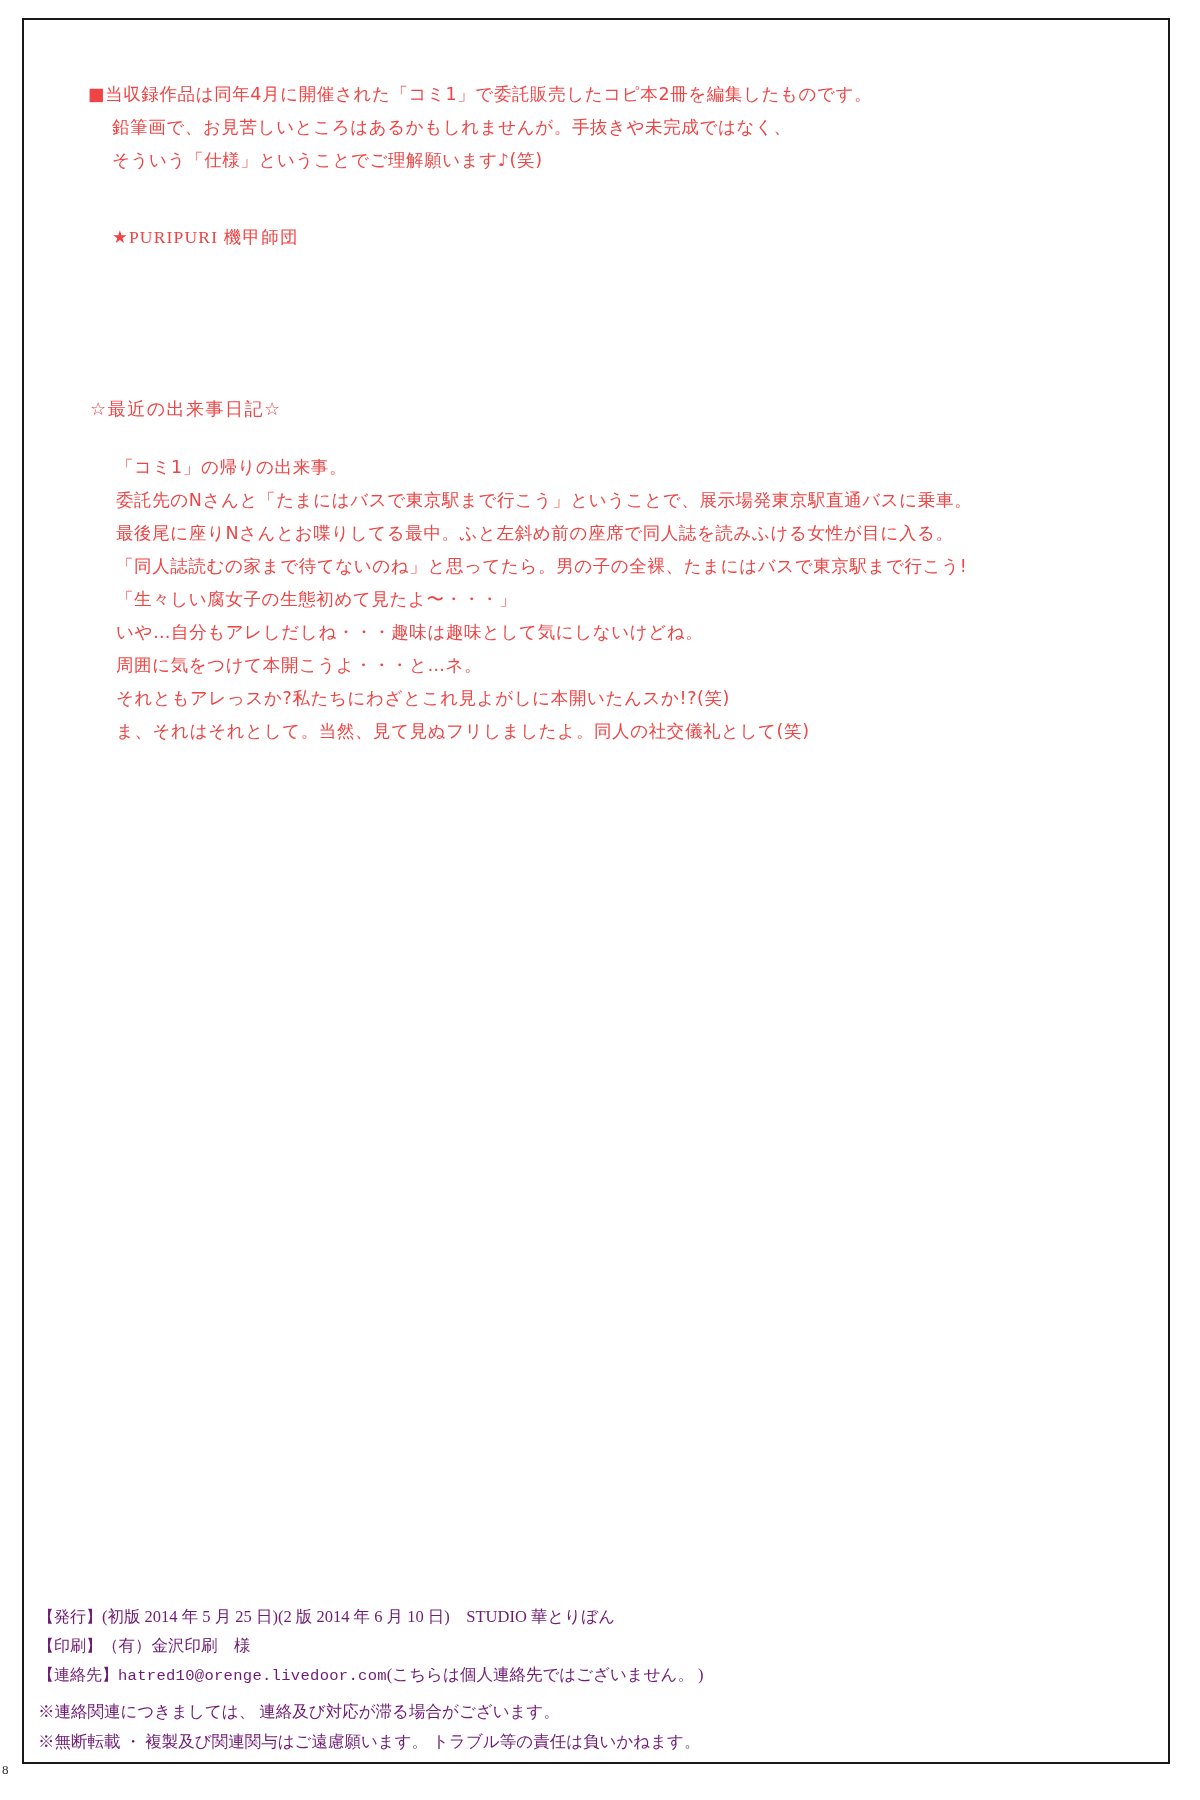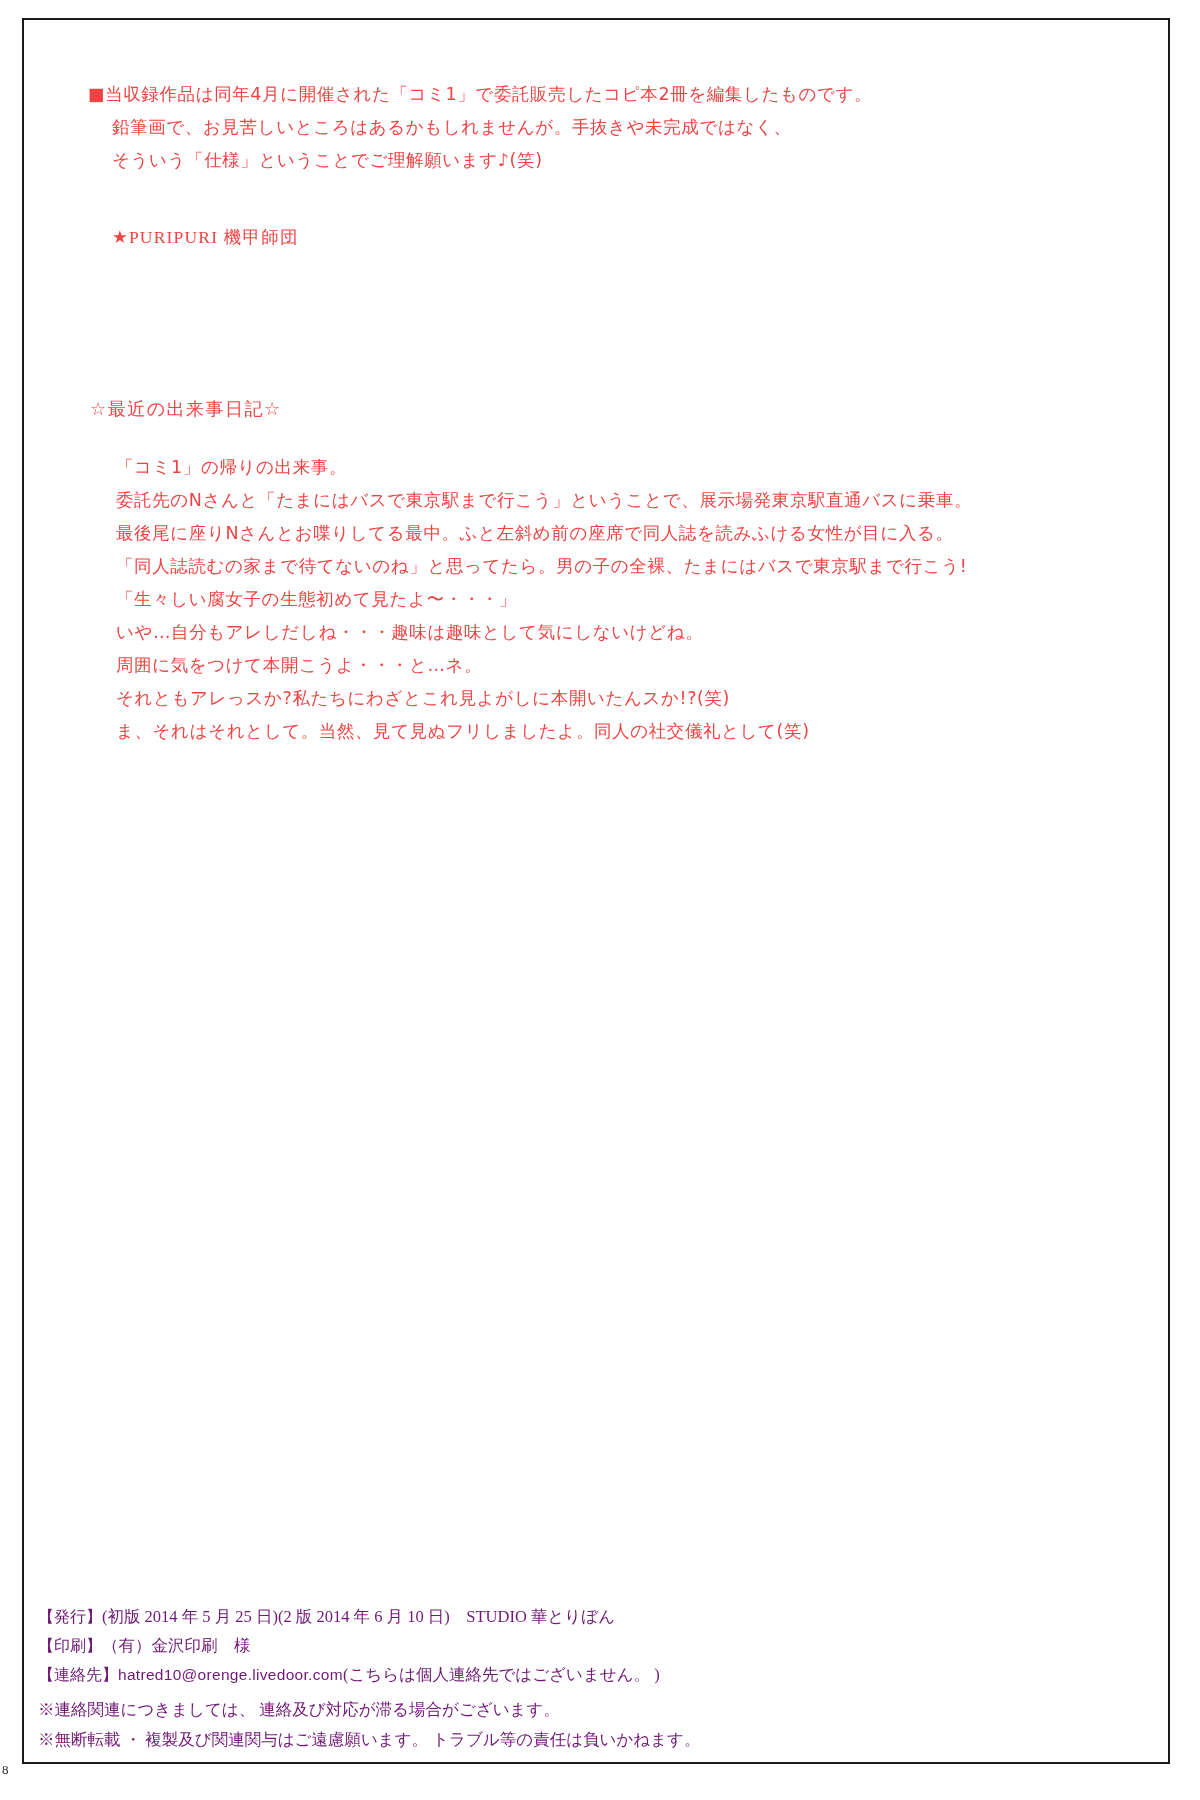--- a/index.html
+++ b/index.html
@@ -96,21 +96,21 @@
     font-family: "Liberation Serif", serif;
     font-size: 16.5px;
     line-height: 29px;
     white-space: pre;
   }
   .colophon .row .lbl {
     font-family: "DejaVu Sans", sans-serif;
     font-size: 16px;
   }
   .colophon .row .mono {
-    font-family: Liberation Sans, sans-serif;
+    font-family: Liberation Mono, monospace;
     font-size: 15.5px;
     letter-spacing: 0.3px;
     text-align: center;
   }
   .colophon .note {
     font-family: "Liberation Serif", serif;
     font-size: 16.5px;
     line-height: 30px;
     white-space: pre;
   }

